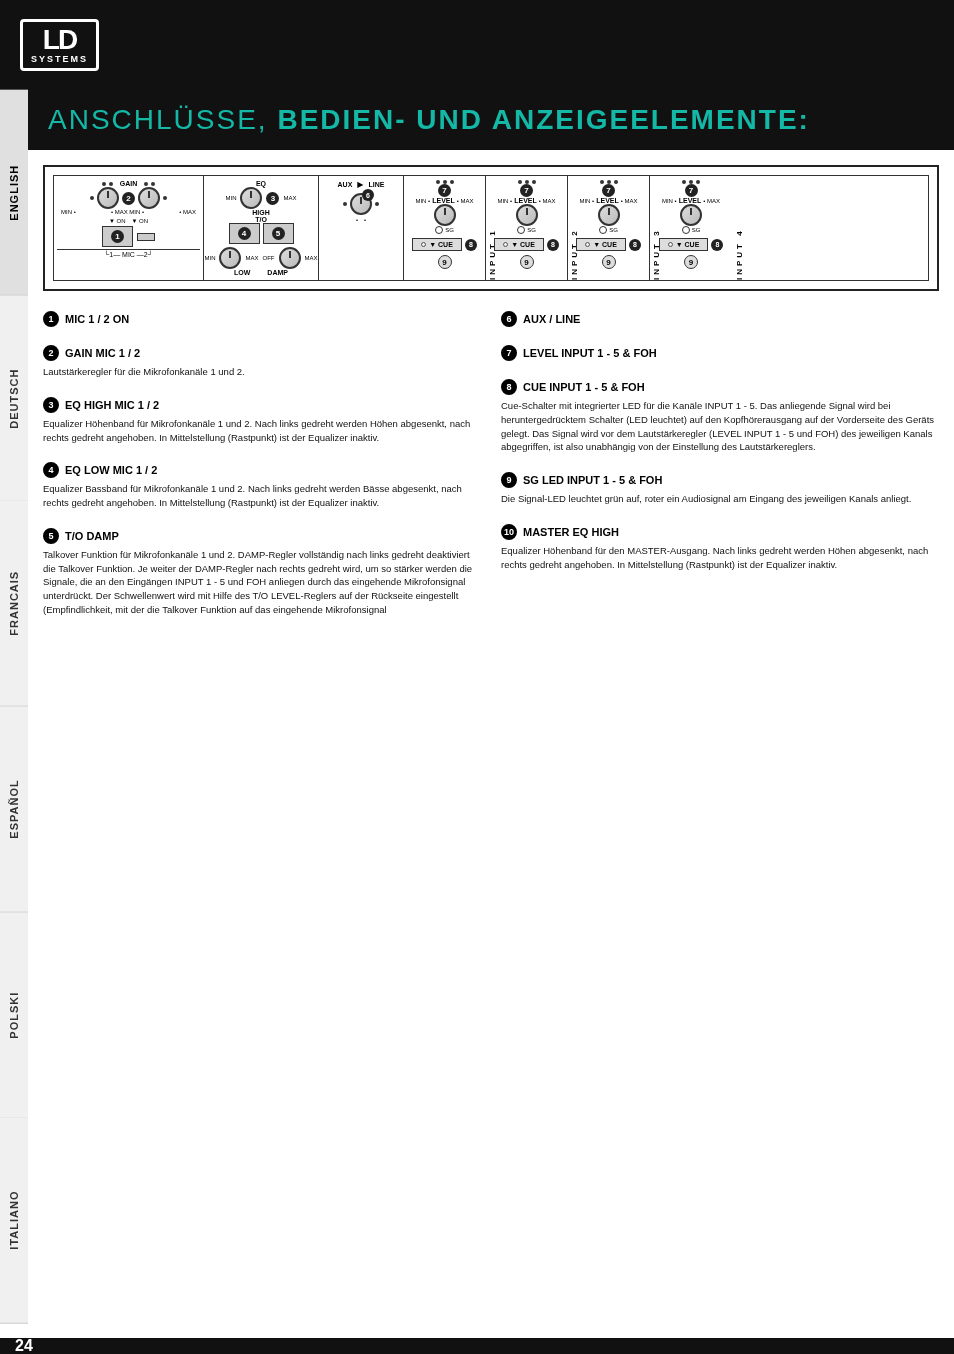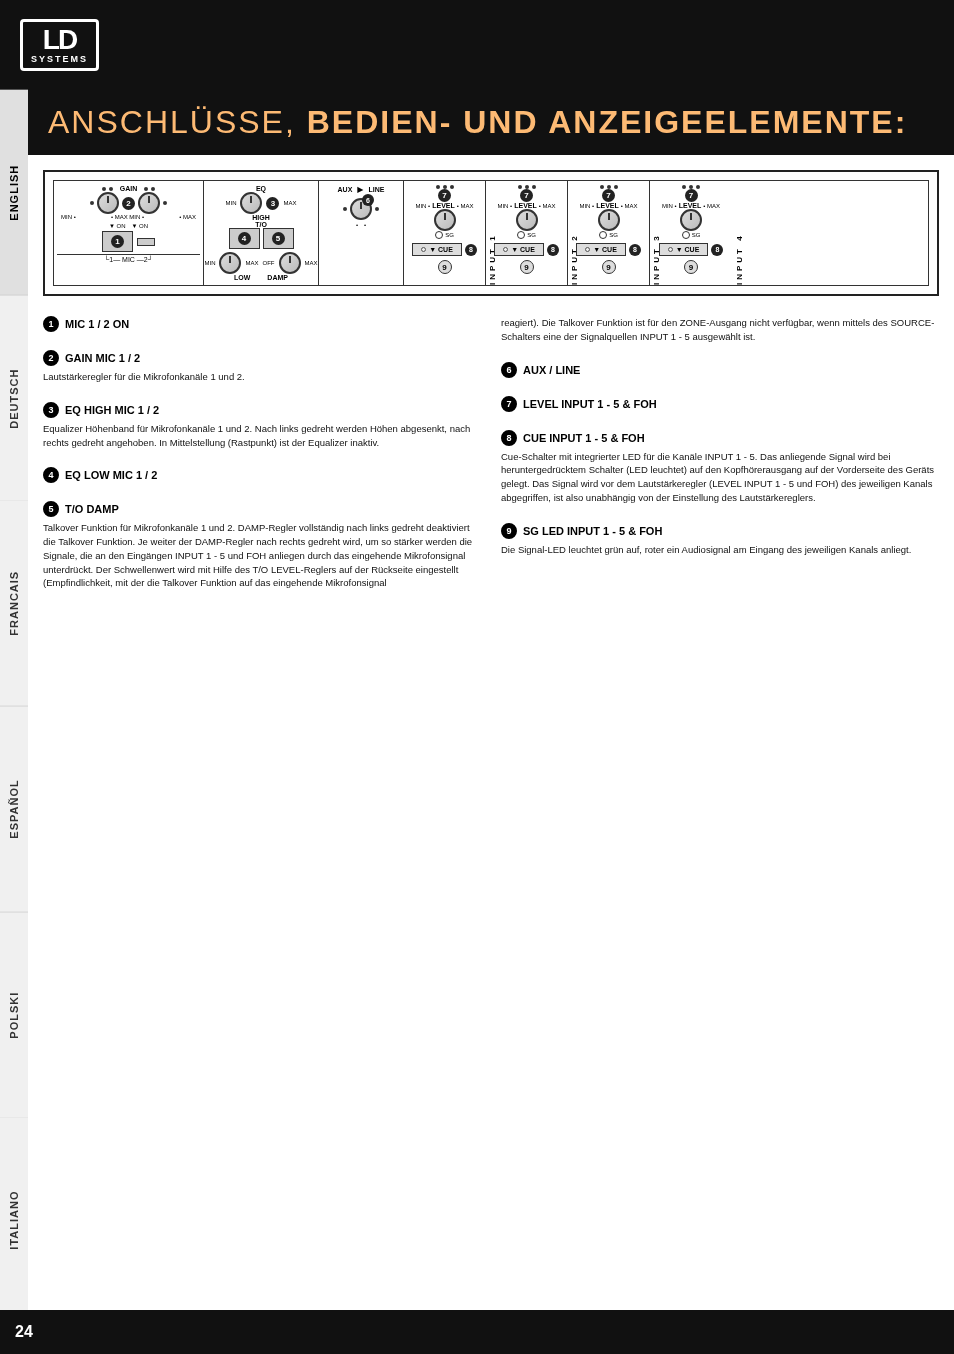--- a/index.html
+++ b/index.html
@@ -81,22 +81,22 @@
       margin-left: 28px;
       padding: 0;
     }
 
     
     .title-section {
       background: #111;
       padding: 14px 20px;
     }
     .page-title {
-      font-size: 32px;
-      color: #fdba74;
+      font-size: 28px;
+      color: #14b8a6;
       letter-spacing: 2px;
       text-transform: uppercase;
     }
     .page-title .bold {
       font-weight: 900;
     }
     .page-title .normal {
       font-weight: 300;
     }
 
@@ -172,21 +172,21 @@
       line-height: 1.45;
       color: #111;
     }
 
     
     .bottom-bar {
       position: absolute;
       bottom: 0;
       left: 0;
       right: 0;
-      height: 44px;
+      height: 16px;
       background: #111;
       display: flex;
       align-items: center;
       padding-left: 15px;
     }
     .page-number {
       color: #fff;
       font-size: 16px;
       font-weight: bold;
     }
@@ -611,37 +611,35 @@
           <span>EQ HIGH MIC 1 / 2</span>
         </div>
         <div class="desc-text">Equalizer Höhenband für Mikrofonkanäle 1 und 2. Nach links gedreht werden Höhen abgesenkt, nach rechts gedreht angehoben. In Mittelstellung (Rastpunkt) ist der Equalizer inaktiv.</div>
       </div>
 
       <div class="desc-item">
         <div class="desc-title">
           <span class="desc-num">4</span>
           <span>EQ LOW MIC 1 / 2</span>
         </div>
+        <div class="desc-text">Equalizer Bassband für Mikrofonkanäle 1 und 2. Nach links gedreht werden Bässe abgesenkt, nach rechts gedreht angehoben. In Mittelstellung (Rastpunkt) ist der Equalizer inaktiv.</div>
       </div>
 
       <div class="desc-item">
         <div class="desc-title">
           <span class="desc-num">5</span>
           <span>T/O DAMP</span>
         </div>
         <div class="desc-text">Talkover Funktion für Mikrofonkanäle 1 und 2. DAMP-Regler vollständig nach links gedreht deaktiviert die Talkover Funktion. Je weiter der DAMP-Regler nach rechts gedreht wird, um so stärker werden die Signale, die an den Eingängen INPUT 1 - 5 und FOH anliegen durch das eingehende Mikrofonsignal unterdrückt. Der Schwellenwert wird mit Hilfe des T/O LEVEL-Reglers auf der Rückseite eingestellt (Empfindlichkeit, mit der die Talkover Funktion auf das eingehende Mikrofonsignal</div>
       </div>
 
     </div>
 
     <div class="desc-col">
 
-      <div class="desc-item">
-        <div class="desc-text">reagiert). Die Talkover Funktion ist für den ZONE-Ausgang nicht verfügbar, wenn mittels des SOURCE-Schalters eine der Signalquellen INPUT 1 - 5 ausgewählt ist.</div>
-      </div>
 
       <div class="desc-item">
         <div class="desc-title">
           <span class="desc-num">6</span>
           <span>AUX / LINE</span>
         </div>
       </div>
 
       <div class="desc-item">
         <div class="desc-title">
@@ -659,20 +657,27 @@
       </div>
 
       <div class="desc-item">
         <div class="desc-title">
           <span class="desc-num">9</span>
           <span>SG LED INPUT 1 - 5 &amp; FOH</span>
         </div>
         <div class="desc-text">Die Signal-LED leuchtet grün auf, roter ein Audiosignal am Eingang des jeweiligen Kanals anliegt.</div>
       </div>
 
+      <div class="desc-item">
+        <div class="desc-title">
+          <span class="desc-num">10</span>
+          <span>MASTER EQ HIGH</span>
+        </div>
+        <div class="desc-text">Equalizer Höhenband für den MASTER-Ausgang. Nach links gedreht werden Höhen abgesenkt, nach rechts gedreht angehoben. In Mittelstellung (Rastpunkt) ist der Equalizer inaktiv.</div>
+      </div>
 
     </div>
   </div>
 
 </div>
 
 <div class="bottom-bar">
   <span class="page-number">24</span>
 </div>
 

